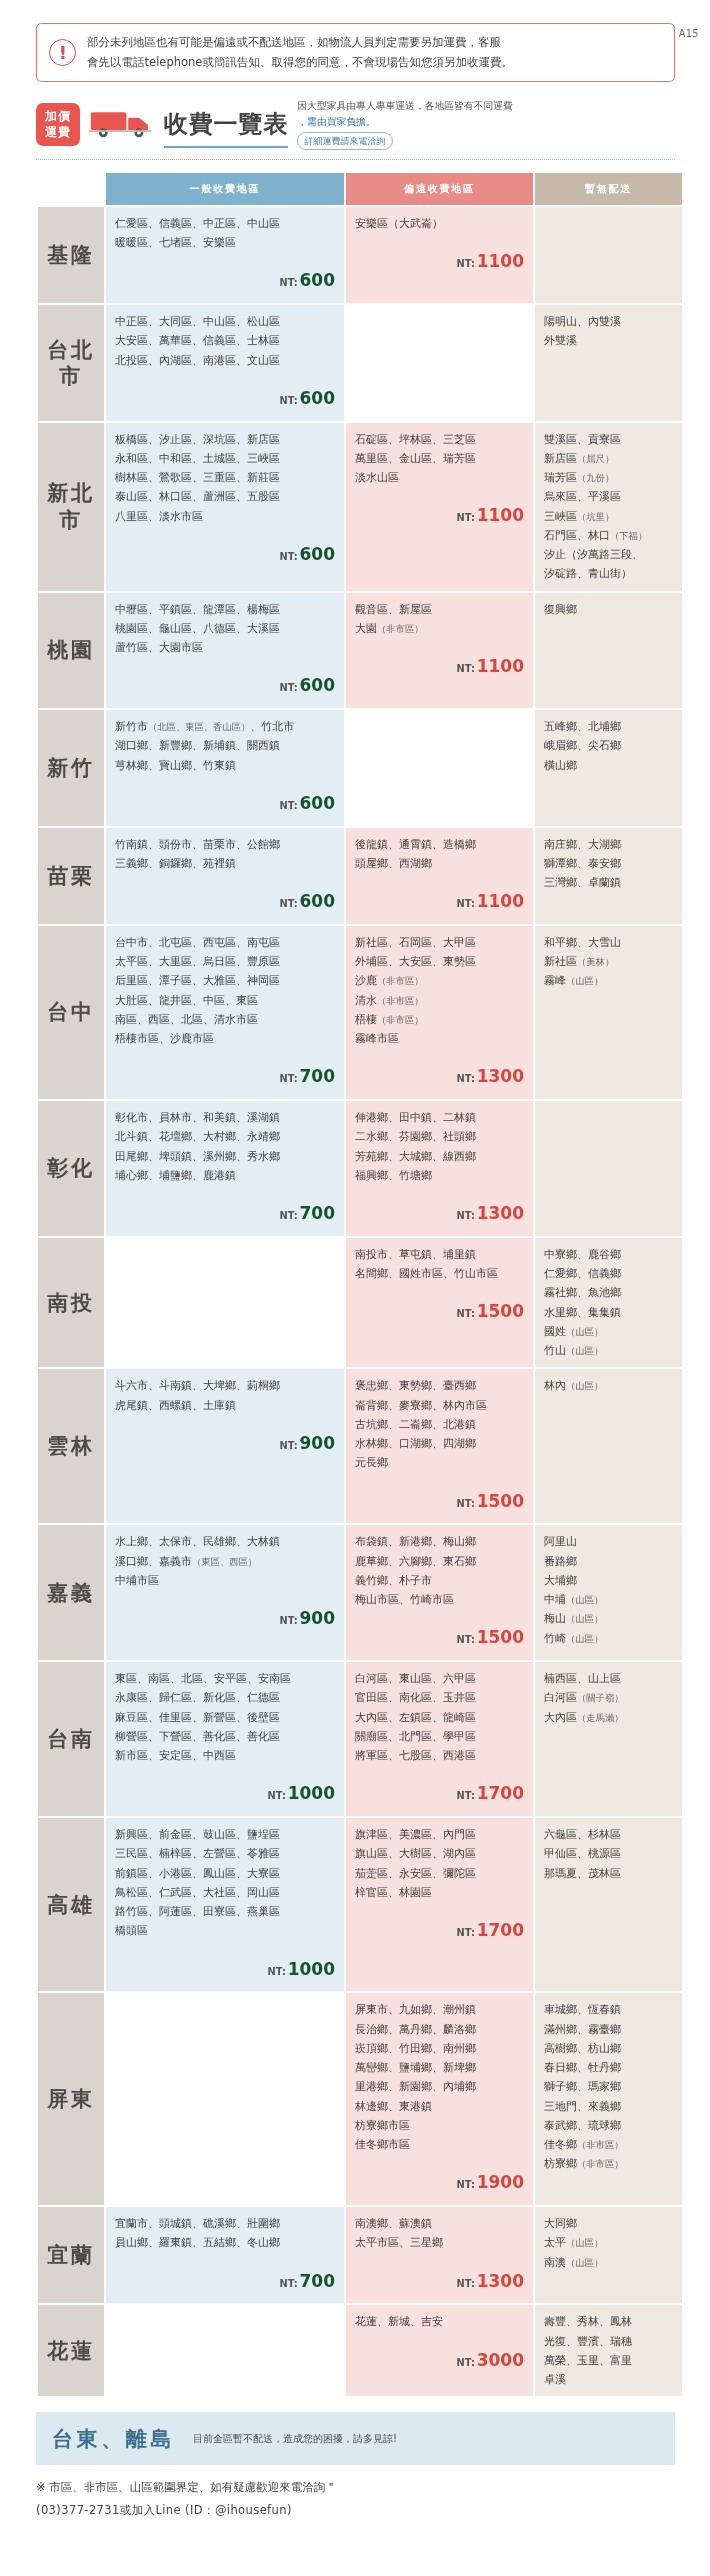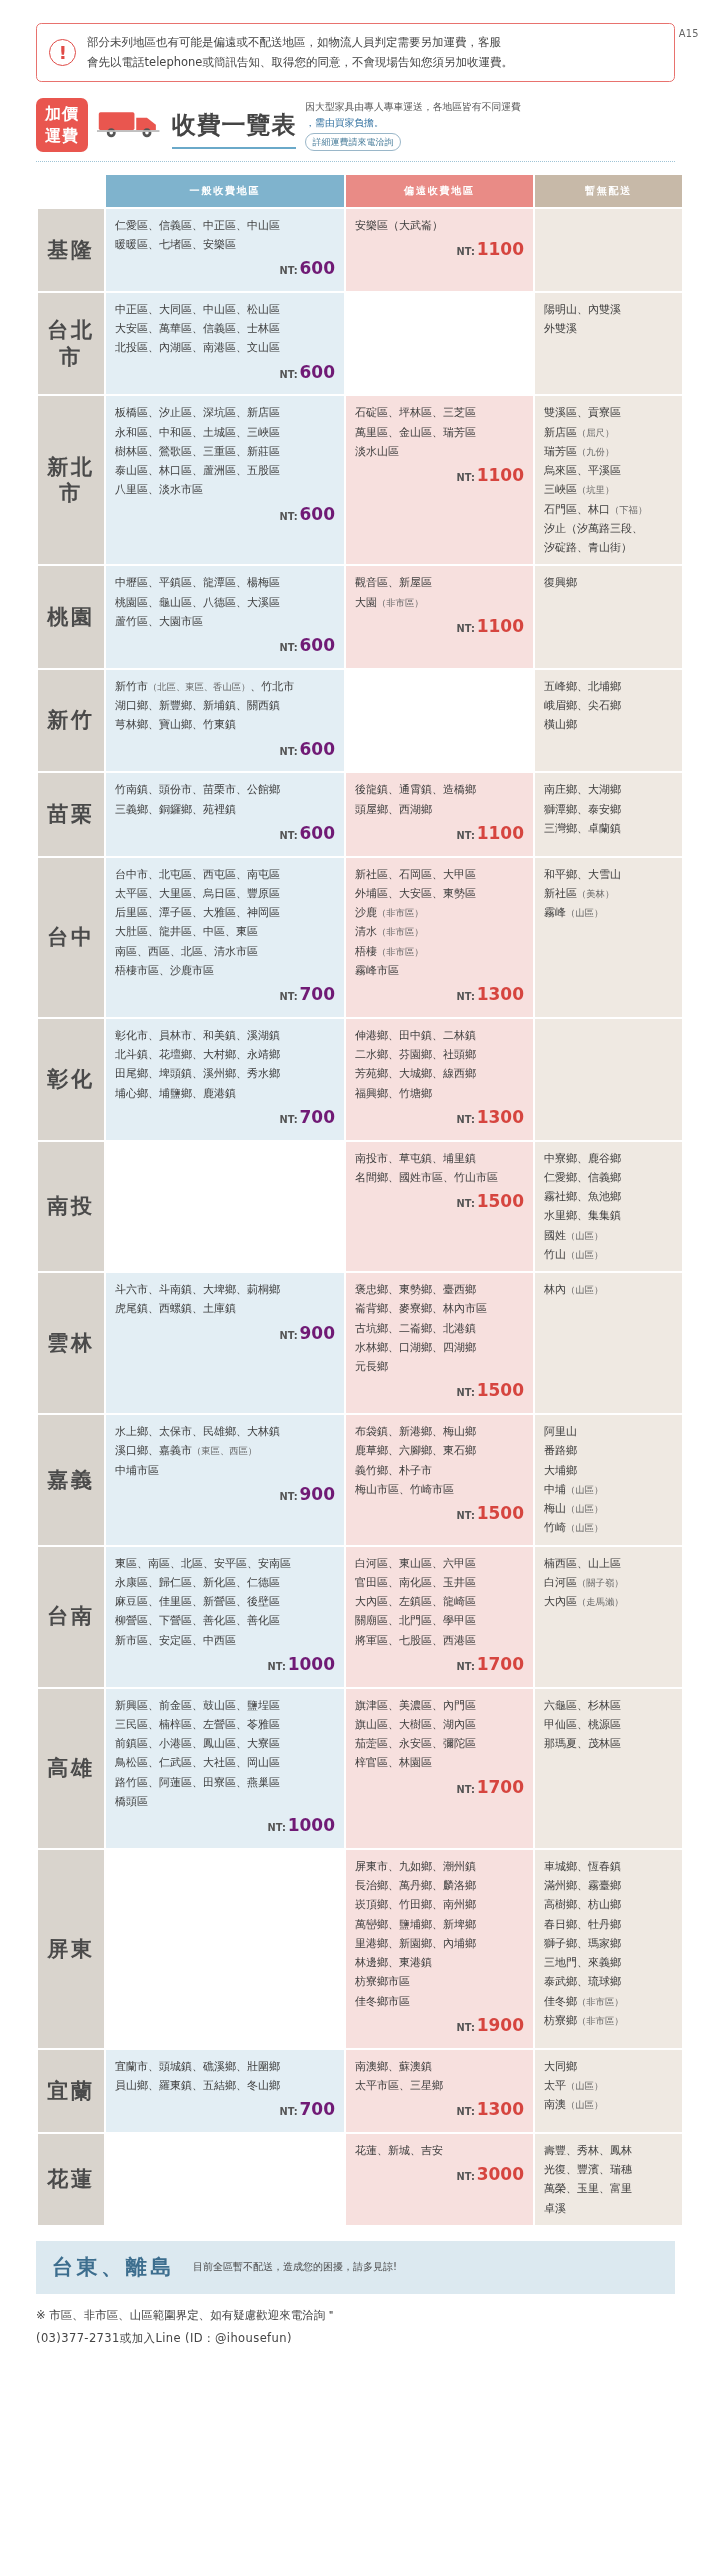--- a/index.html
+++ b/index.html
@@ -37,21 +37,21 @@
     line-height:1;
   }
   .notice .ntext { font-size:11.5px; line-height:1.7; color:#444; }
 
   
   .titleband {
     margin: 16px 36px 0 36px;
     display:flex; align-items:center;
   }
   .tb-badge {
-    background:#e9564f; color:#fff; font-size:16px; font-weight:bold;
+    background:#e9564f; color:#fff; font-size:12px; font-weight:bold;
     border-radius:7px; padding:5.3px 9px; line-height:1.35; text-align:center;
     letter-spacing:0.9px;
   }
   .tb-truck { margin:0 9px; }
   .tb-main {
     font-size:24px; font-weight:bold; color:#444; letter-spacing:0.9px;
     margin-right:9px; white-space:nowrap;
   }
   .tb-main .ul { border-bottom:2.7px solid #6aa9c9; padding-bottom:8px; }
   .tb-note { font-size:9.8px; color:#555; line-height:1.6; }
@@ -96,24 +96,24 @@
     padding:7px 9px 7px 9px;
     font-size:11px; line-height:1.75; color:#3d3d3d;
     position:relative;
   }
   .cell.normal { background:#e3eef4; }
   .cell.remote { background:#f7e0de; }
   .cell.none   { background:#efe9e2; }
   .cell.empty  { background:#efe9e2; }
   .cell.white  { background:transparent; }
 
-  .price { text-align:right; font-weight:bold; margin-top:0; white-space:nowrap; }
+  .price { text-align:right; font-weight:bold; margin-top:14px; white-space:nowrap; }
   .price .lbl { font-size:9.8px; color:#555; font-weight:bold; margin-right:1.8px; }
   .price .amt { font-size:17px; }
-  .price.blue .amt { color:#701a75;text-align:center; }
+  .price.blue .amt { color:#14532d;text-align:center; }
   .price.red  .amt { color:#d6453f; }
 
   .sm { font-size:9.3px; color:#666; }
 
   
   .bottom {
     margin: 14px 36px 0 36px;
     background:#dce9f0; border-radius:0;
     padding:12.4px 16px;
     display:flex; align-items:center;

